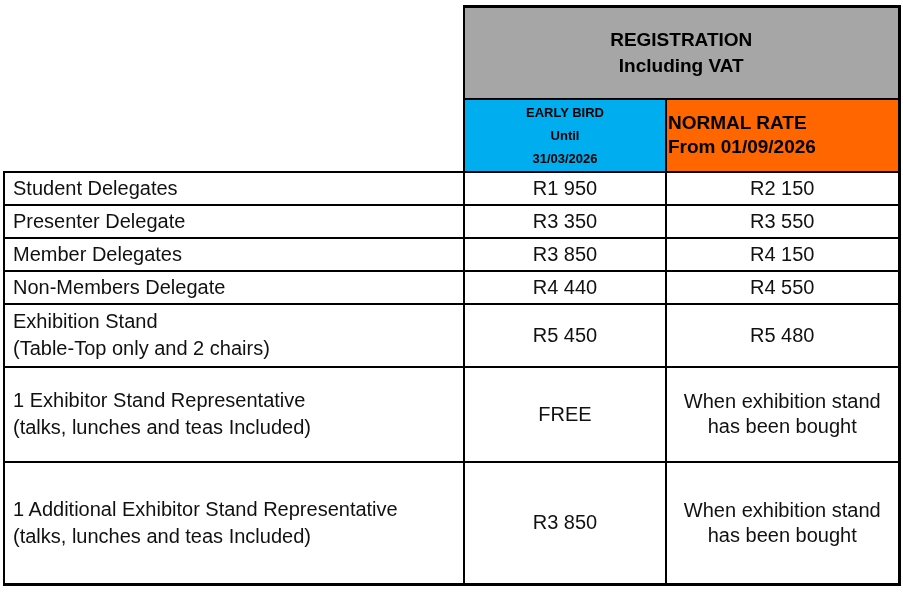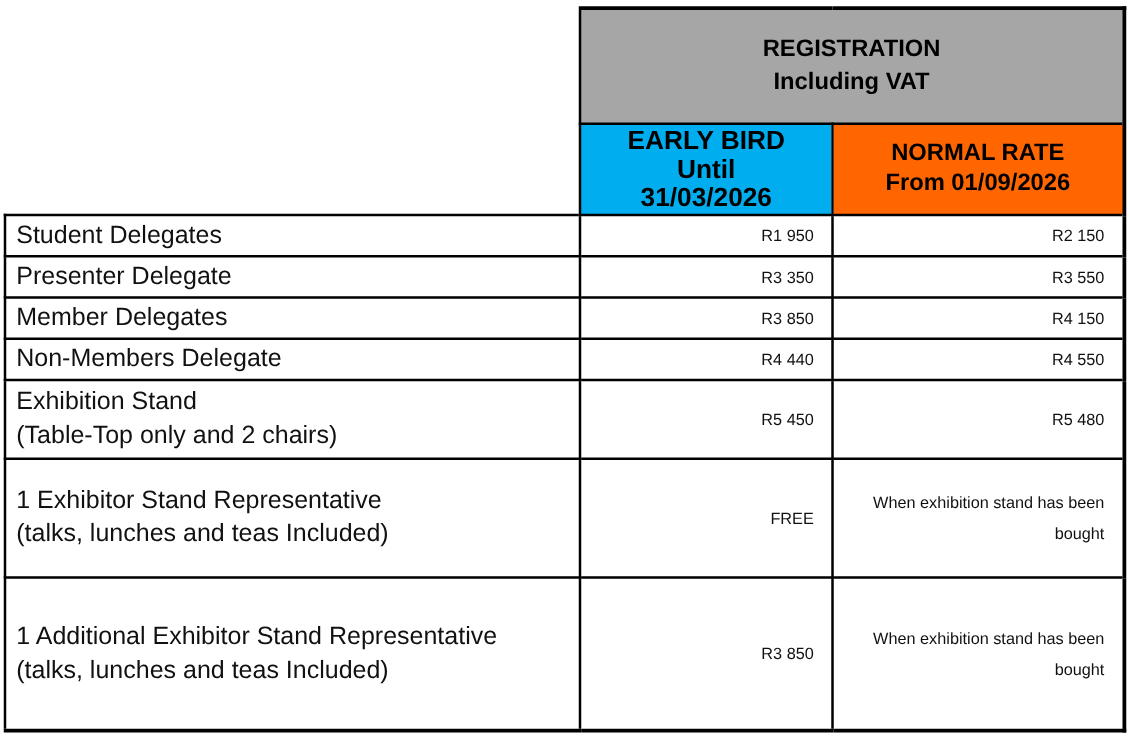--- a/index.html
+++ b/index.html
@@ -43,47 +43,46 @@
     line-height: 26px;
     color: #000000;
     border-top-width: 3px;
     border-right-width: 3px;
   }
   td.hdr-early {
     background: #00AEEF;
     text-align: center;
     vertical-align: middle;
     font-weight: 700;
-    font-size: 21px;
+    font-size: 13px;
     line-height: 23px;
     color: #000000;
   }
   td.hdr-normal {
     background: #FF6600;
-    text-align: center;
     vertical-align: middle;
     font-weight: 700;
     font-size: 19px;
     line-height: 24px;
     color: #000000;
     border-right-width: 3px;
   }
   
   td.label-cell {
     text-align: left;
     vertical-align: middle;
     padding: 2px 6px 2px 8px;
     font-size: 20px;
     line-height: 27px;
     border-left-width: 2px;
   }
   td.val-cell {
-    text-align: right;
+    text-align: center;
     vertical-align: middle;
-    font-size: 13px;
+    font-size: 20px;
     line-height: 25px;
     padding: 2px 14px;
   }
   td.last-col {
     border-right-width: 3px;
   }
   tr.last-row td {
     border-bottom-width: 3px;
   }
   tr.r-hdr1 { height: 92px; }

